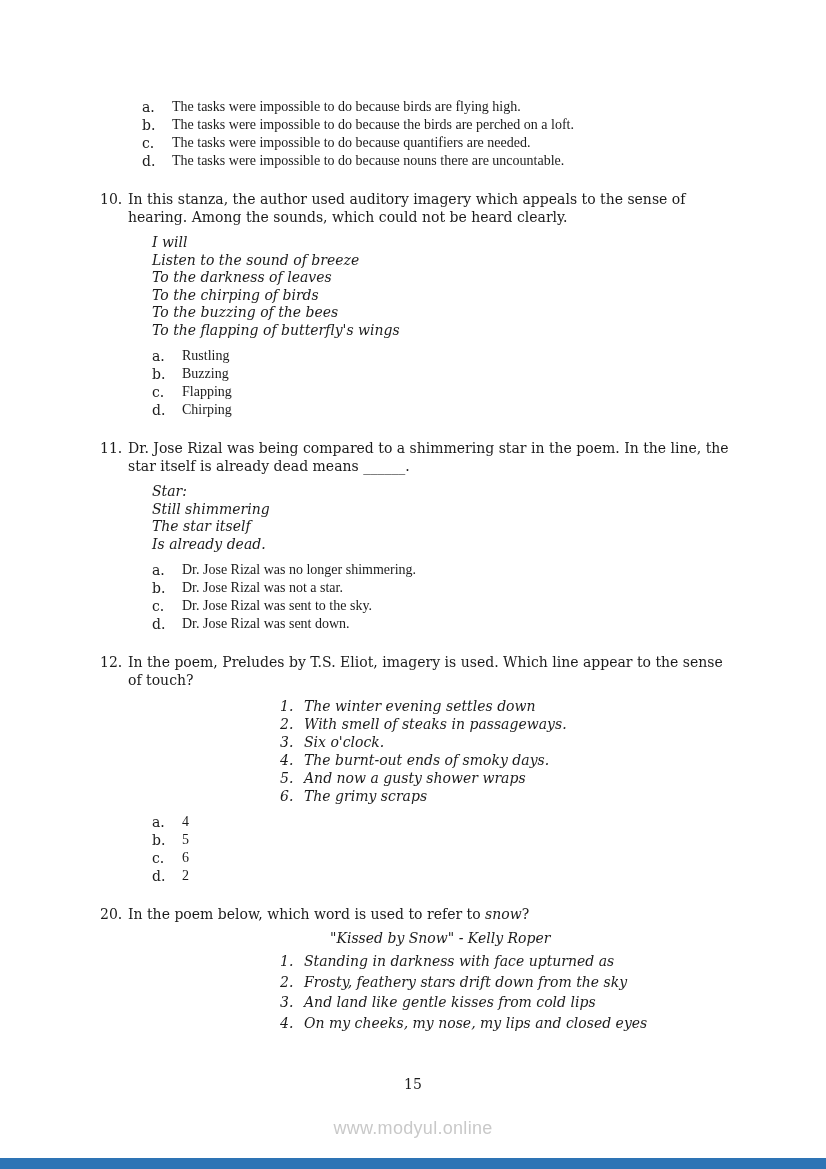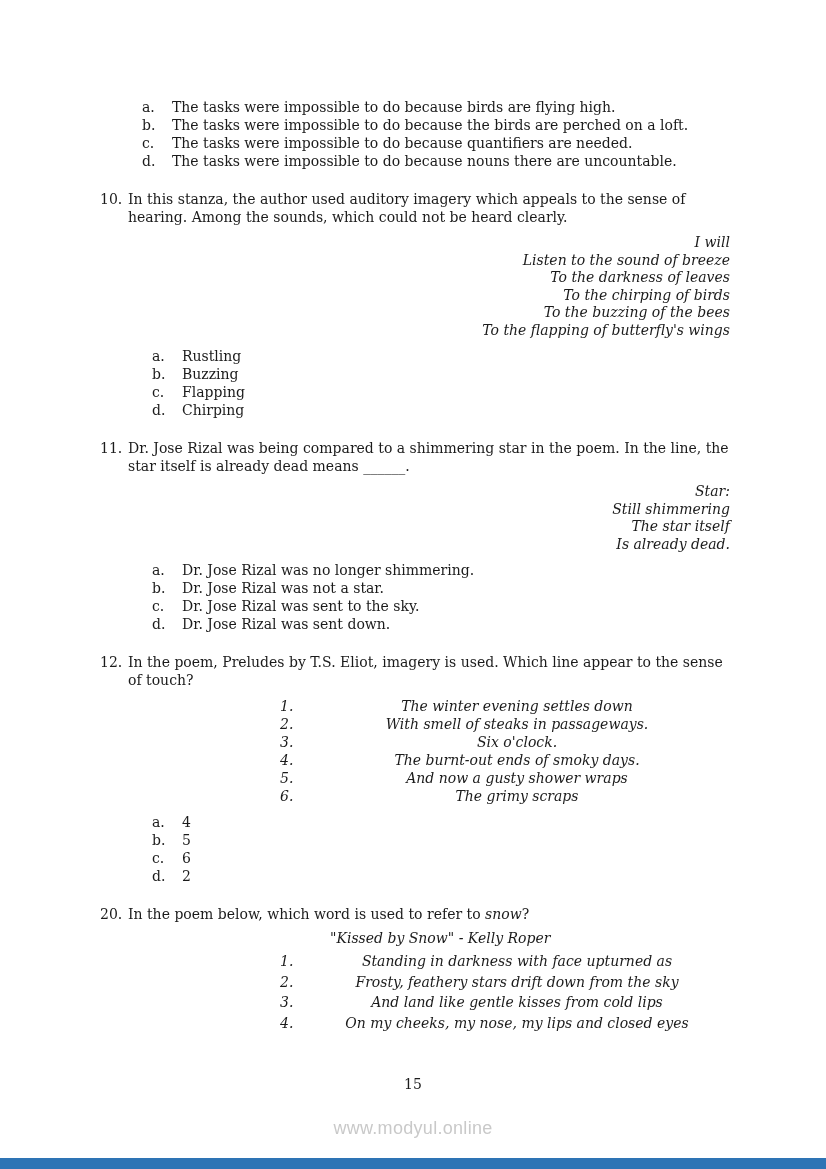--- a/index.html
+++ b/index.html
@@ -10,46 +10,46 @@
     color: #1b1b1b;
     position: relative;
     overflow: hidden;
   }
   .page { width: 826px; height: 1169px; position: relative; background: #fff; }
   .content { padding: 98px 96px 0 100px; font-size: 14px; line-height: 18px; }
 
   .opt-rows { }
   .opt-row { display: flex; }
   .opt-letter { width: 30px; flex: none; }
-  .opt-text { flex: 1; }
+  .opt-text { flex: 1; font-family: Liberation Serif, serif; }
 
   .carryover { padding-left: 42px; }
 
   .question { margin-top: 20px; }
   .q-line { display: flex; }
   .q-num { width: 28px; flex: none; }
   .q-text { flex: 1; }
 
   .poem-center {
     margin: 8px 0;
     padding-left: 52px;
-    text-align: right;
+    text-align: left;
     font-style: italic;
     line-height: 17.5px;
   }
 
   .numbered-lines {
     margin: 8px 0;
     padding-left: 180px;
     font-style: italic;
     line-height: 18px;
   }
   .num-line { display: flex; }
   .line-no { width: 24px; flex: none; }
-  .line-text { flex: 1; text-align: center; }
+  .line-text { flex: 1; }
 
   .poem-title {
     margin-top: 6px;
     padding-left: 230px;
     font-style: italic;
     line-height: 18px;
   }
   .q13-lines { margin-top: 4px; line-height: 20.5px; }
 
   .q-opts { margin-top: 6px; padding-left: 52px; }

